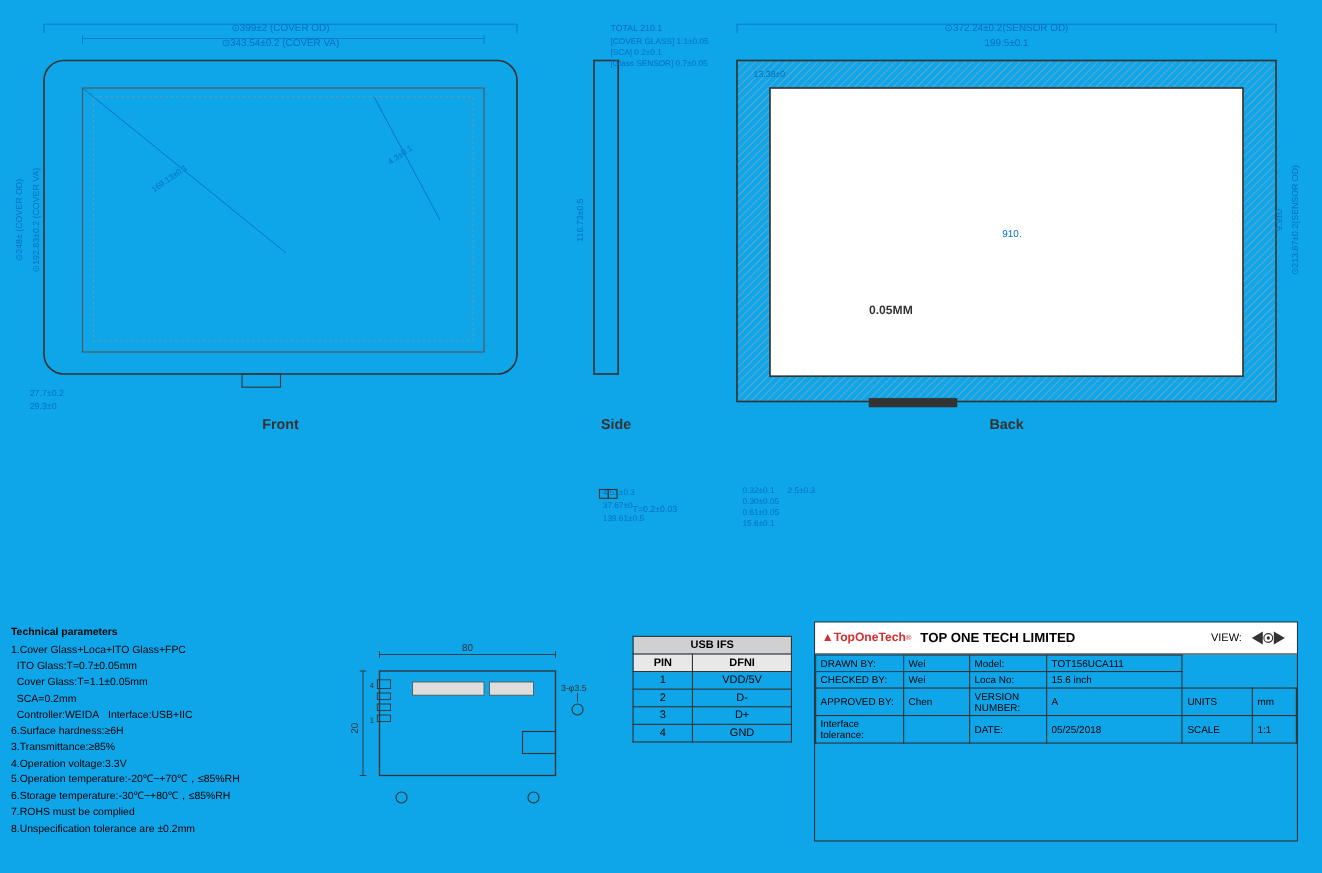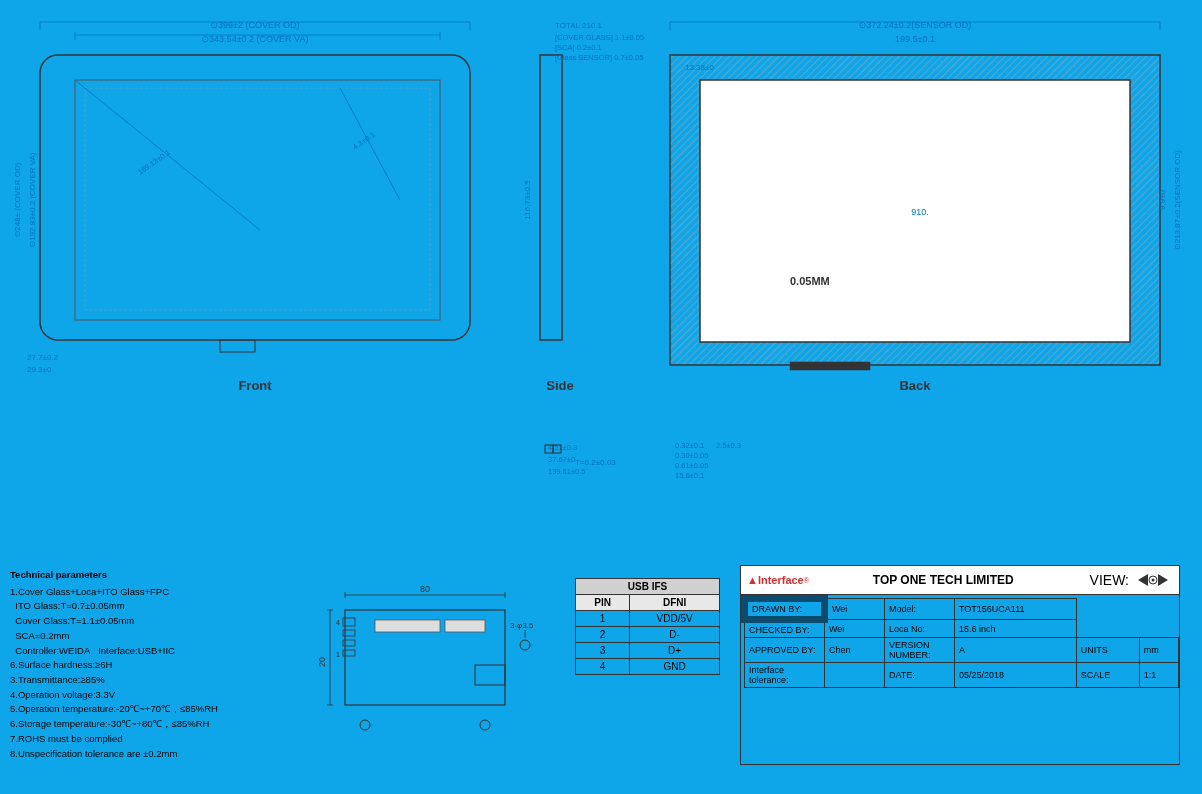--- a/index.html
+++ b/index.html
@@ -94,26 +94,26 @@
       color: #d32f2f;
     }
     .logo-small {
       font-size: 7px;
       color: #d32f2f;
     }
     .company-name {
       font-size: 12px;
       font-weight: bold;
       flex: 1;
-      text-align: center;
+      text-align: left;
     }
     .view-box {
       display: flex;
       align-items: center;
-      font-size: 14px;
+      font-size: 10px;
       margin-left: 20px;
     }
 
     
     svg text {
       font-family: Arial, sans-serif;
     }
   </style>
 </head>
 <body>
@@ -297,39 +297,39 @@
           </tr>
         </tbody>
       </table>
     </div>
 
     <div class="title-block-area">
       <div class="title-block">
 
         <div class="title-block-header">
           <div class="logo-box">
-            <span class="logo-text">▲Interface</span>
+            <span class="logo-text">▲TopOneTech</span>
               <span class="logo-small">®</span>
           </div>
           <span class="company-name">TOP ONE TECH LIMITED</span>
           <div class="view-box">
             <span>VIEW:</span>
             <svg width="40" height="20" style="margin-left:4px">
               <polygon points="5,10 15,4 15,16" fill="#333"></polygon>
               <polygon points="35,10 25,4 25,16" fill="#333"></polygon>
               <circle cx="20" cy="10" r="4" fill="none" stroke="#333" stroke-width="1"></circle>
               <circle cx="20" cy="10" r="1.5" fill="#333"></circle>
             </svg>
           </div>
         </div>
 
         <table style="width:100%;border-collapse:collapse;font-size:9px;">
           <tbody>
               <tr>
-            <td style="border:7px solid #0c4a6e;padding:2px 4px;width:80px;">DRAWN BY:</td>
+            <td style="border:1px solid #0c4a6e;padding:2px 4px;width:80px;">DRAWN BY:</td>
             <td style="border:1px solid #333;padding:2px 4px;width:60px;">Wei</td>
             <td style="border:1px solid #333;padding:2px 4px;width:70px;">Model:</td>
             <td style="border:1px solid #333;padding:2px 4px;">TOT156UCA111</td>
           </tr>
           <tr>
             <td style="border:1px solid #333;padding:2px 4px;">CHECKED BY:</td>
             <td style="border:1px solid #333;padding:2px 4px;">Wei</td>
             <td style="border:1px solid #333;padding:2px 4px;">Loca No:</td>
             <td style="border:1px solid #333;padding:2px 4px;margin-left:44px;">15.6 inch</td>
           </tr>

